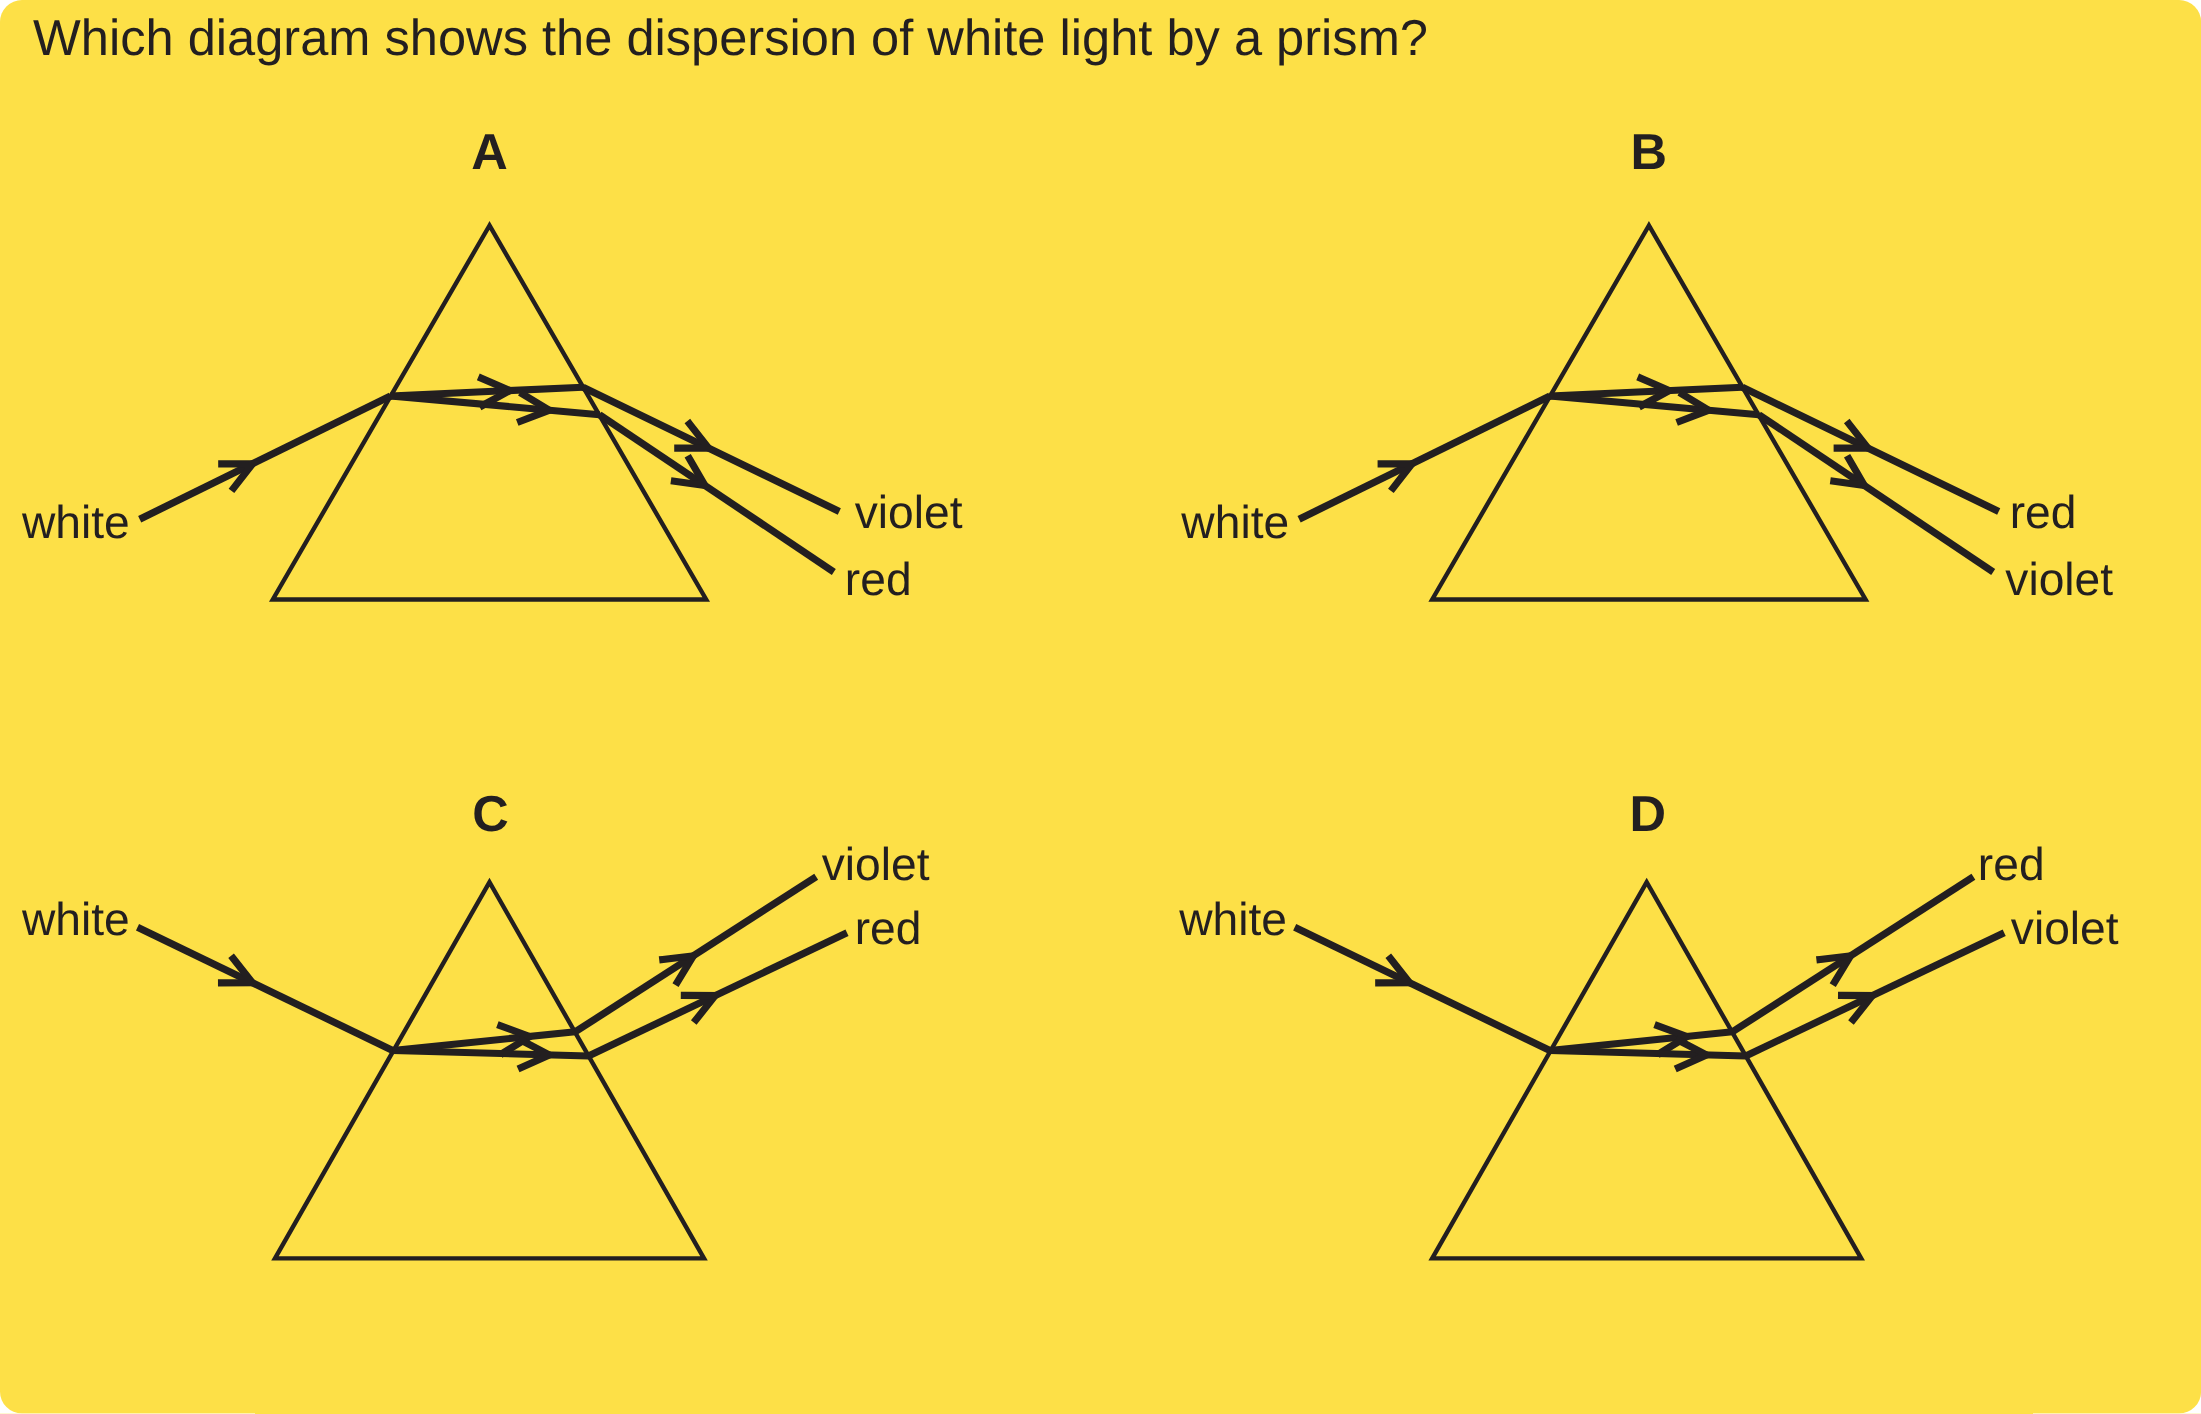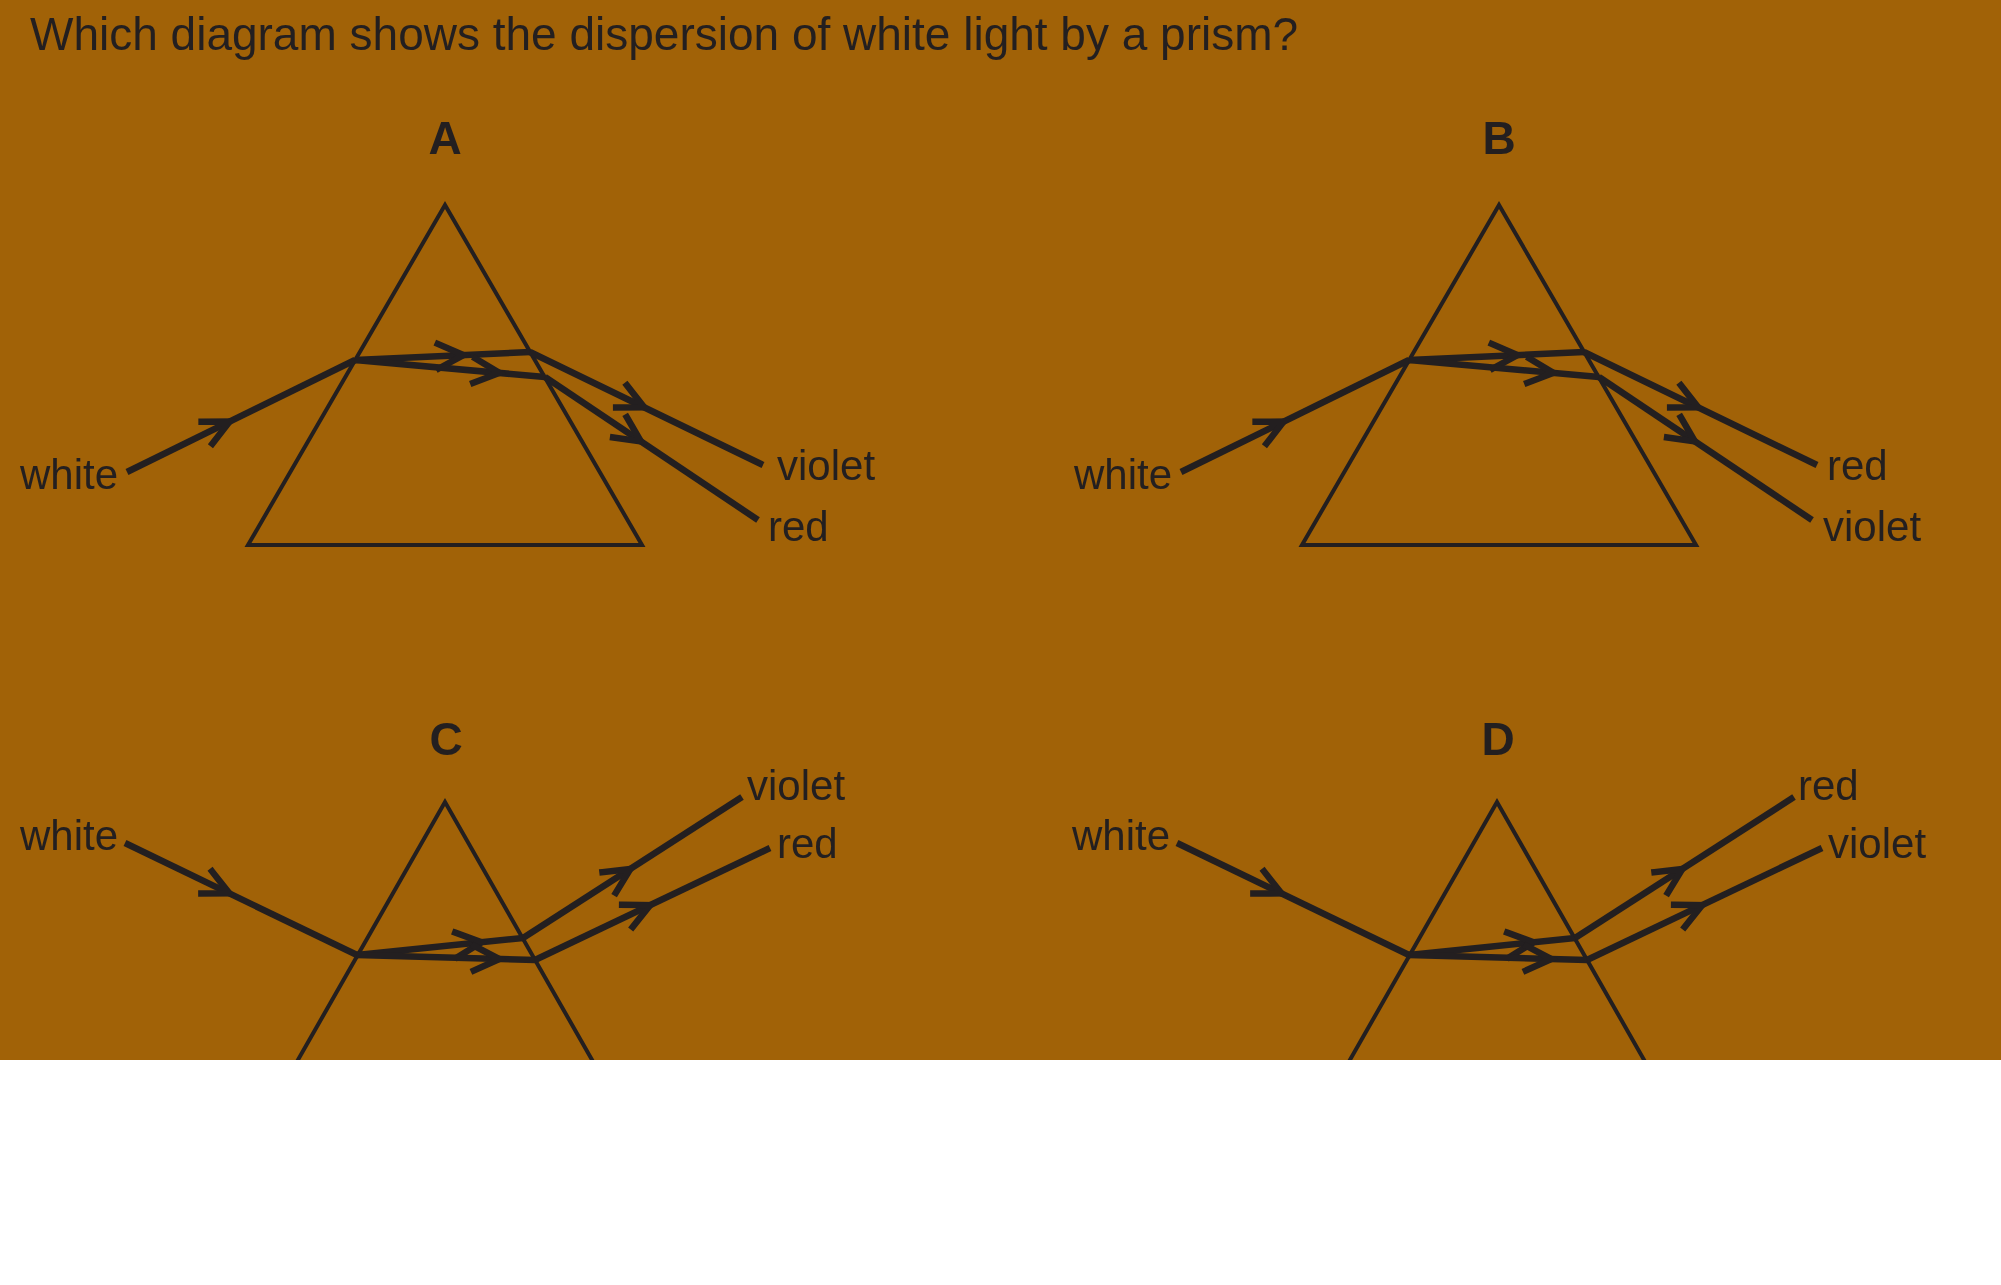--- a/index.html
+++ b/index.html
@@ -1,22 +1,23 @@
 <!DOCTYPE html>
 <html style="--ink: #231f20;"><head>
 <meta charset="utf-8">
 <style>
   :root { --ink: #231f20; }
   html, body { margin: 0; padding: 0; background: #ffffff; }
   .page {
     position: relative;
     width: 2001px;
-    height: 1060px;
-    background: #a16207;
+    height: 1285px;
+    background: #fde047;
     overflow: hidden;
+    border-radius: 20px;
   }
   svg { display: block; }
   .title  { font: 400 46px "Liberation Sans", sans-serif; fill: var(--ink); }
   .letter { font: 700 46px "Liberation Sans", sans-serif; fill: var(--ink); }
   .lbl    { font: 400 42px "Liberation Sans", sans-serif; fill: var(--ink); }
   .prism  { fill: none; stroke: var(--ink); stroke-width: 4; }
   .ray    { stroke: var(--ink); stroke-width: 6.5; }
   .arrow  { fill: none; stroke: var(--ink); stroke-width: 6.5;
             stroke-linecap: square; stroke-linejoin: miter; }
 </style>

